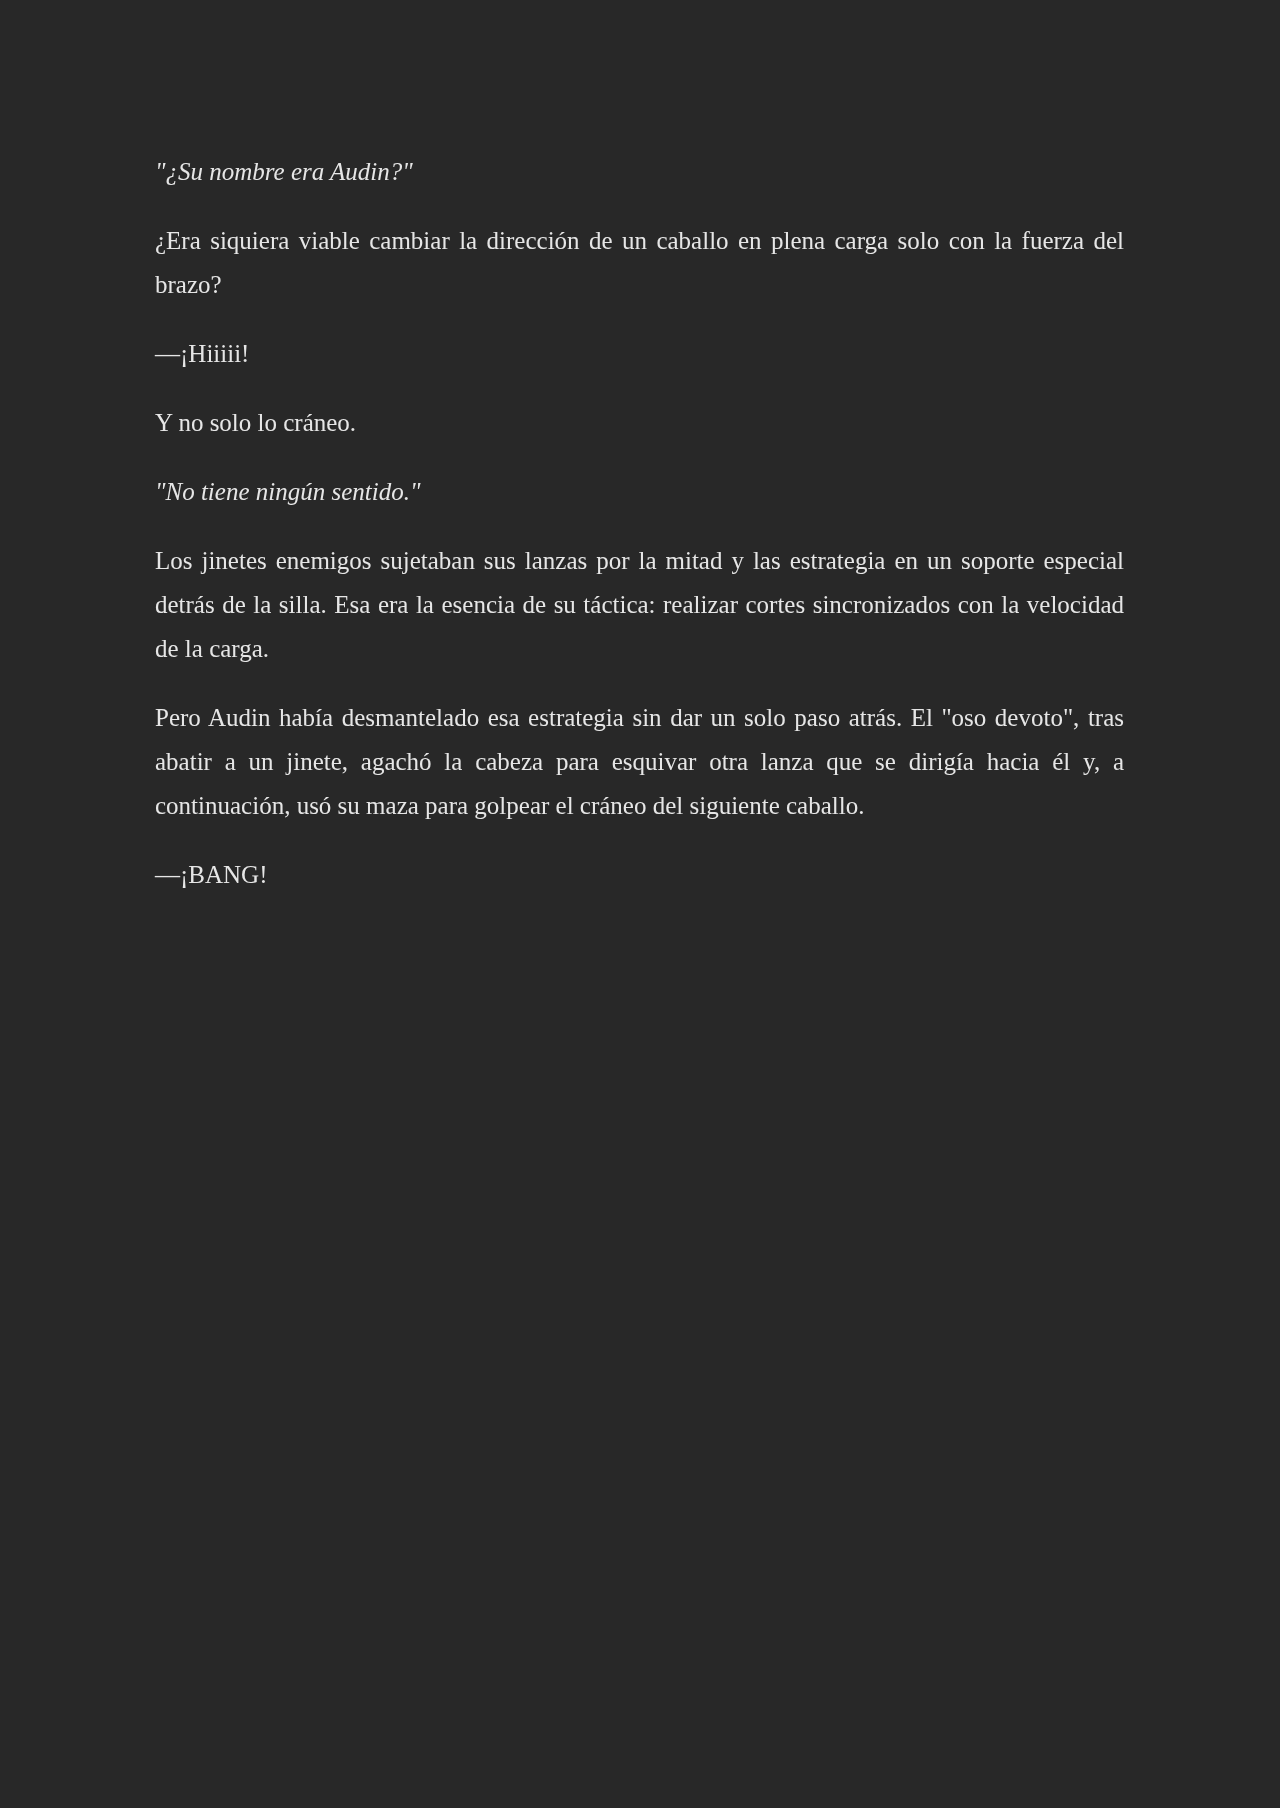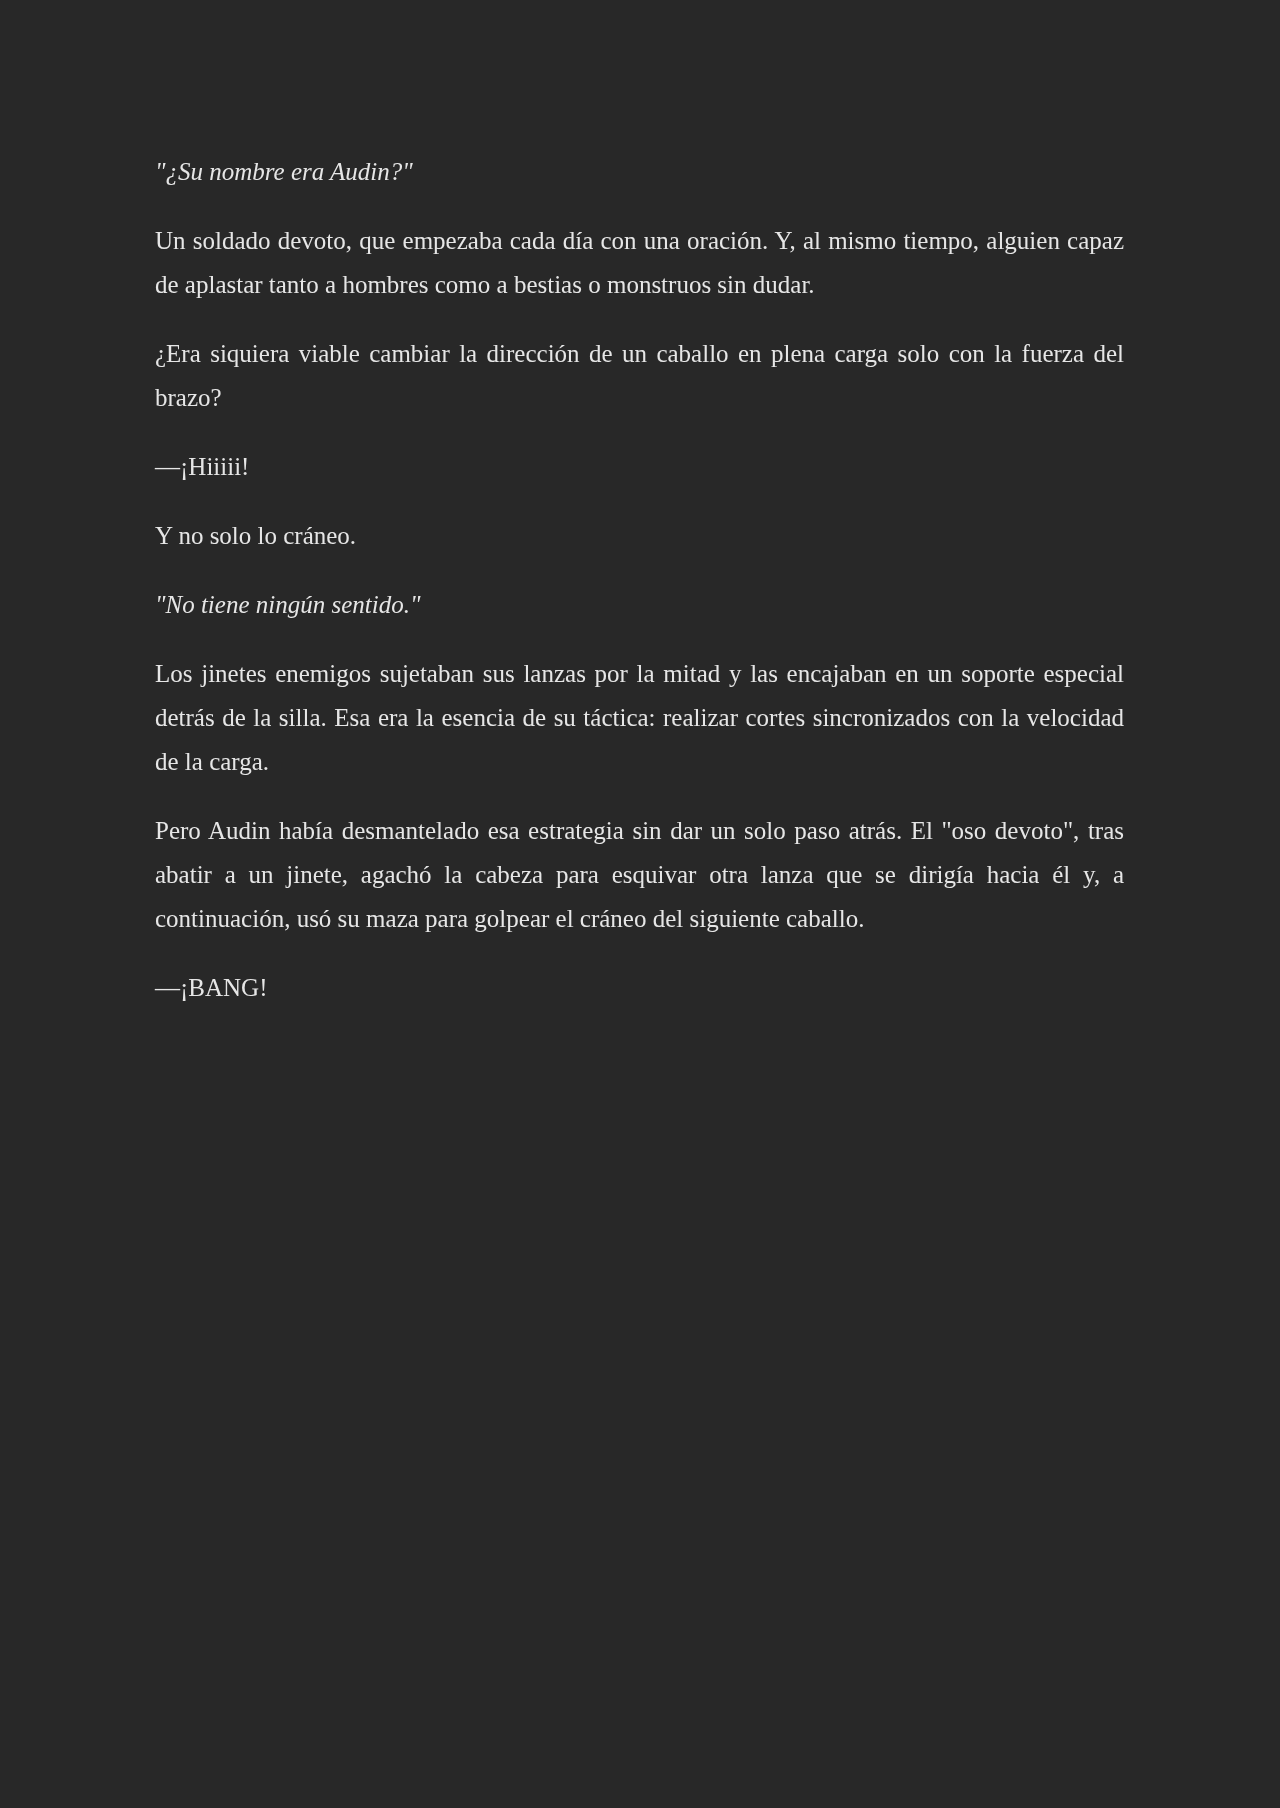--- a/index.html
+++ b/index.html
@@ -25,21 +25,20 @@
     }
     .content p.italic {
       font-style: italic;
     }
   </style>
 </head>
 <body>
 
 <div class="content">
   <p class="italic">"¿Su nombre era Audin?"</p>
-  <p>Un soldado devoto, que empezaba cada día con una oración. Y, al mismo tiempo, alguien capaz de aplastar tanto a hombres como a bestias o monstruos sin dudar.</p>
   <p>¿Era siquiera viable cambiar la dirección de un caballo en plena carga solo con la fuerza del brazo?</p>
   <p>—¡Hiiiii!</p>
   <p>Y no solo lo cráneo.</p>
   <p class="italic">"No tiene ningún sentido."</p>
-  <p>Los jinetes enemigos sujetaban sus lanzas por la mitad y las encajaban en un soporte especial detrás de la silla. Esa era la esencia de su táctica: realizar cortes sincronizados con la velocidad de la carga.</p>
+  <p>Los jinetes enemigos sujetaban sus lanzas por la mitad y las estrategia en un soporte especial detrás de la silla. Esa era la esencia de su táctica: realizar cortes sincronizados con la velocidad de la carga.</p>
   <p>Pero Audin había desmantelado esa estrategia sin dar un solo paso atrás. El "oso devoto", tras abatir a un jinete, agachó la cabeza para esquivar otra lanza que se dirigía hacia él y, a continuación, usó su maza para golpear el cráneo del siguiente caballo.</p>
   <p>—¡BANG!</p>
 </div>
 
 </body></html>

